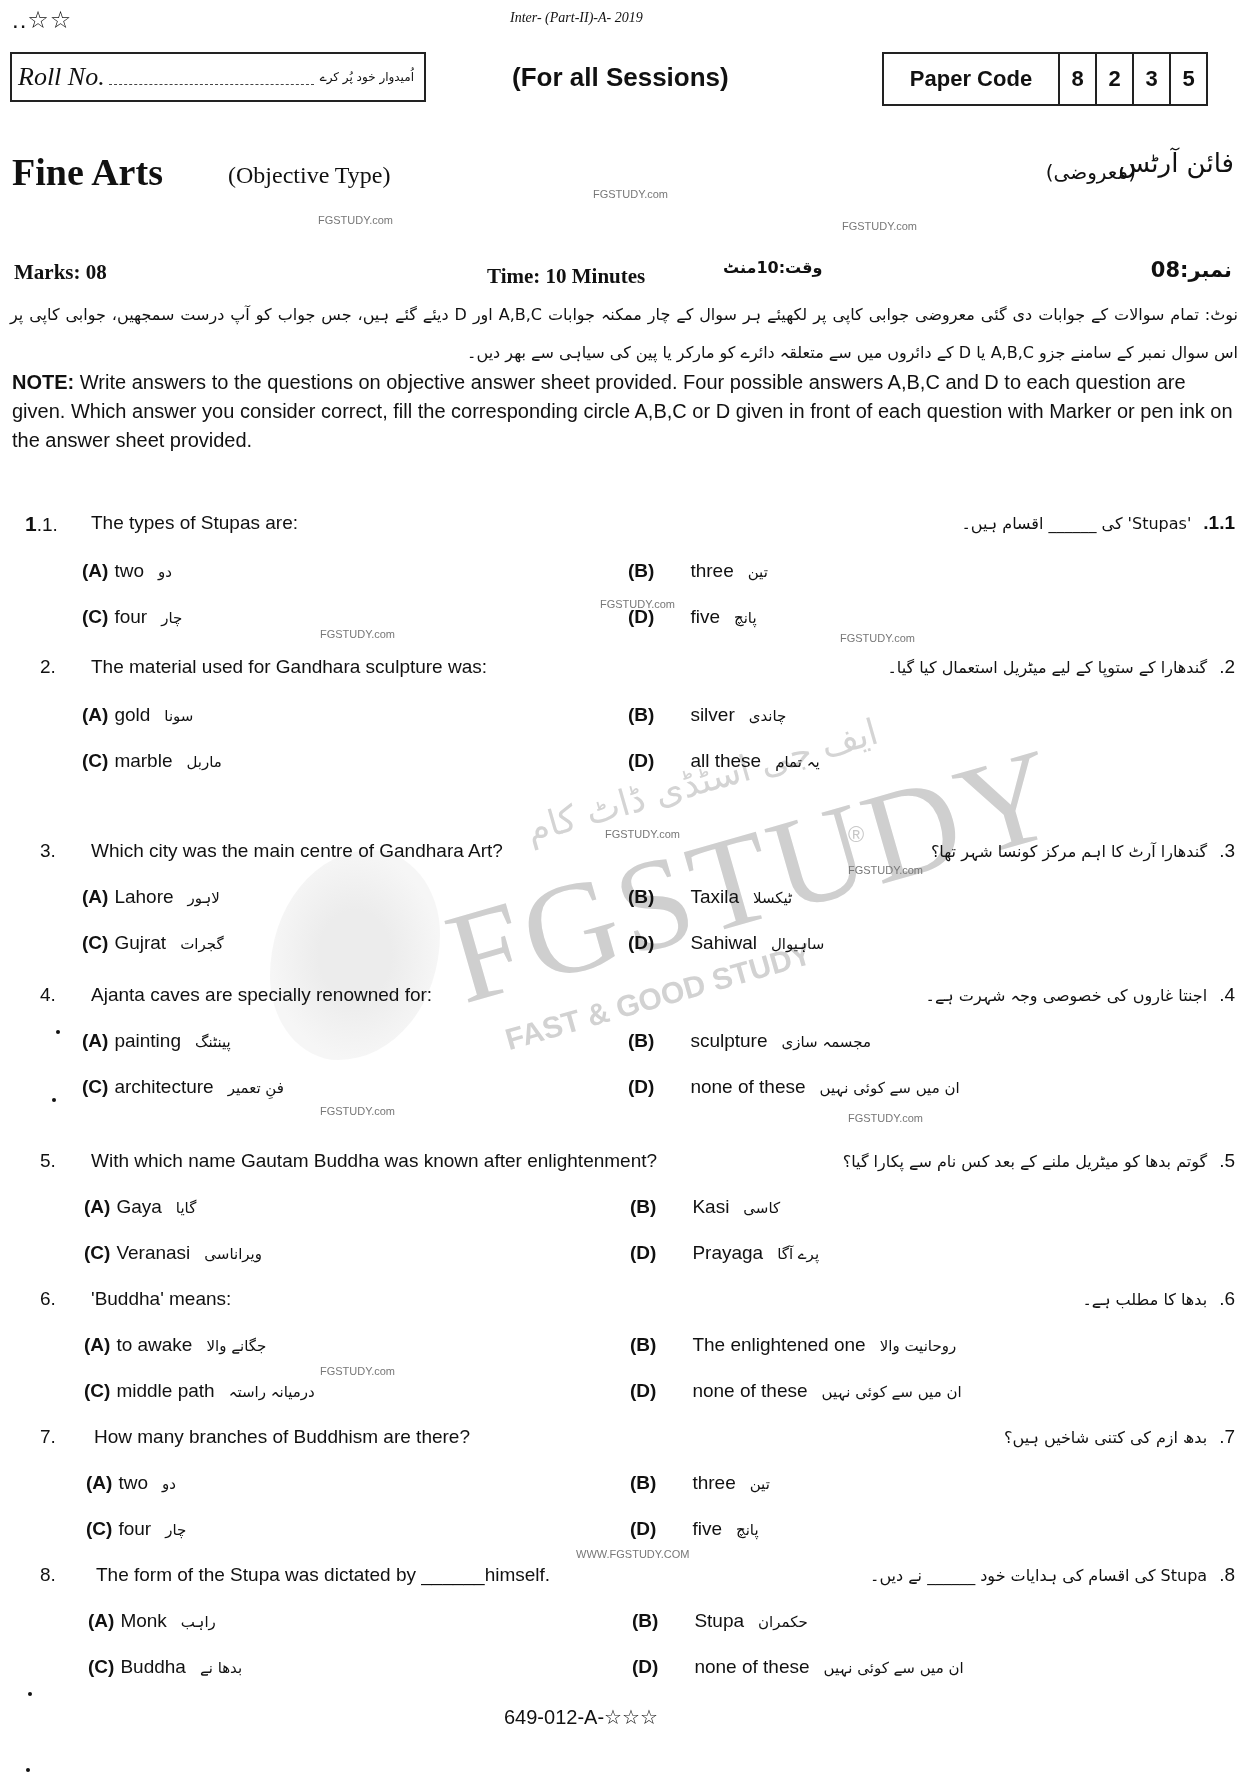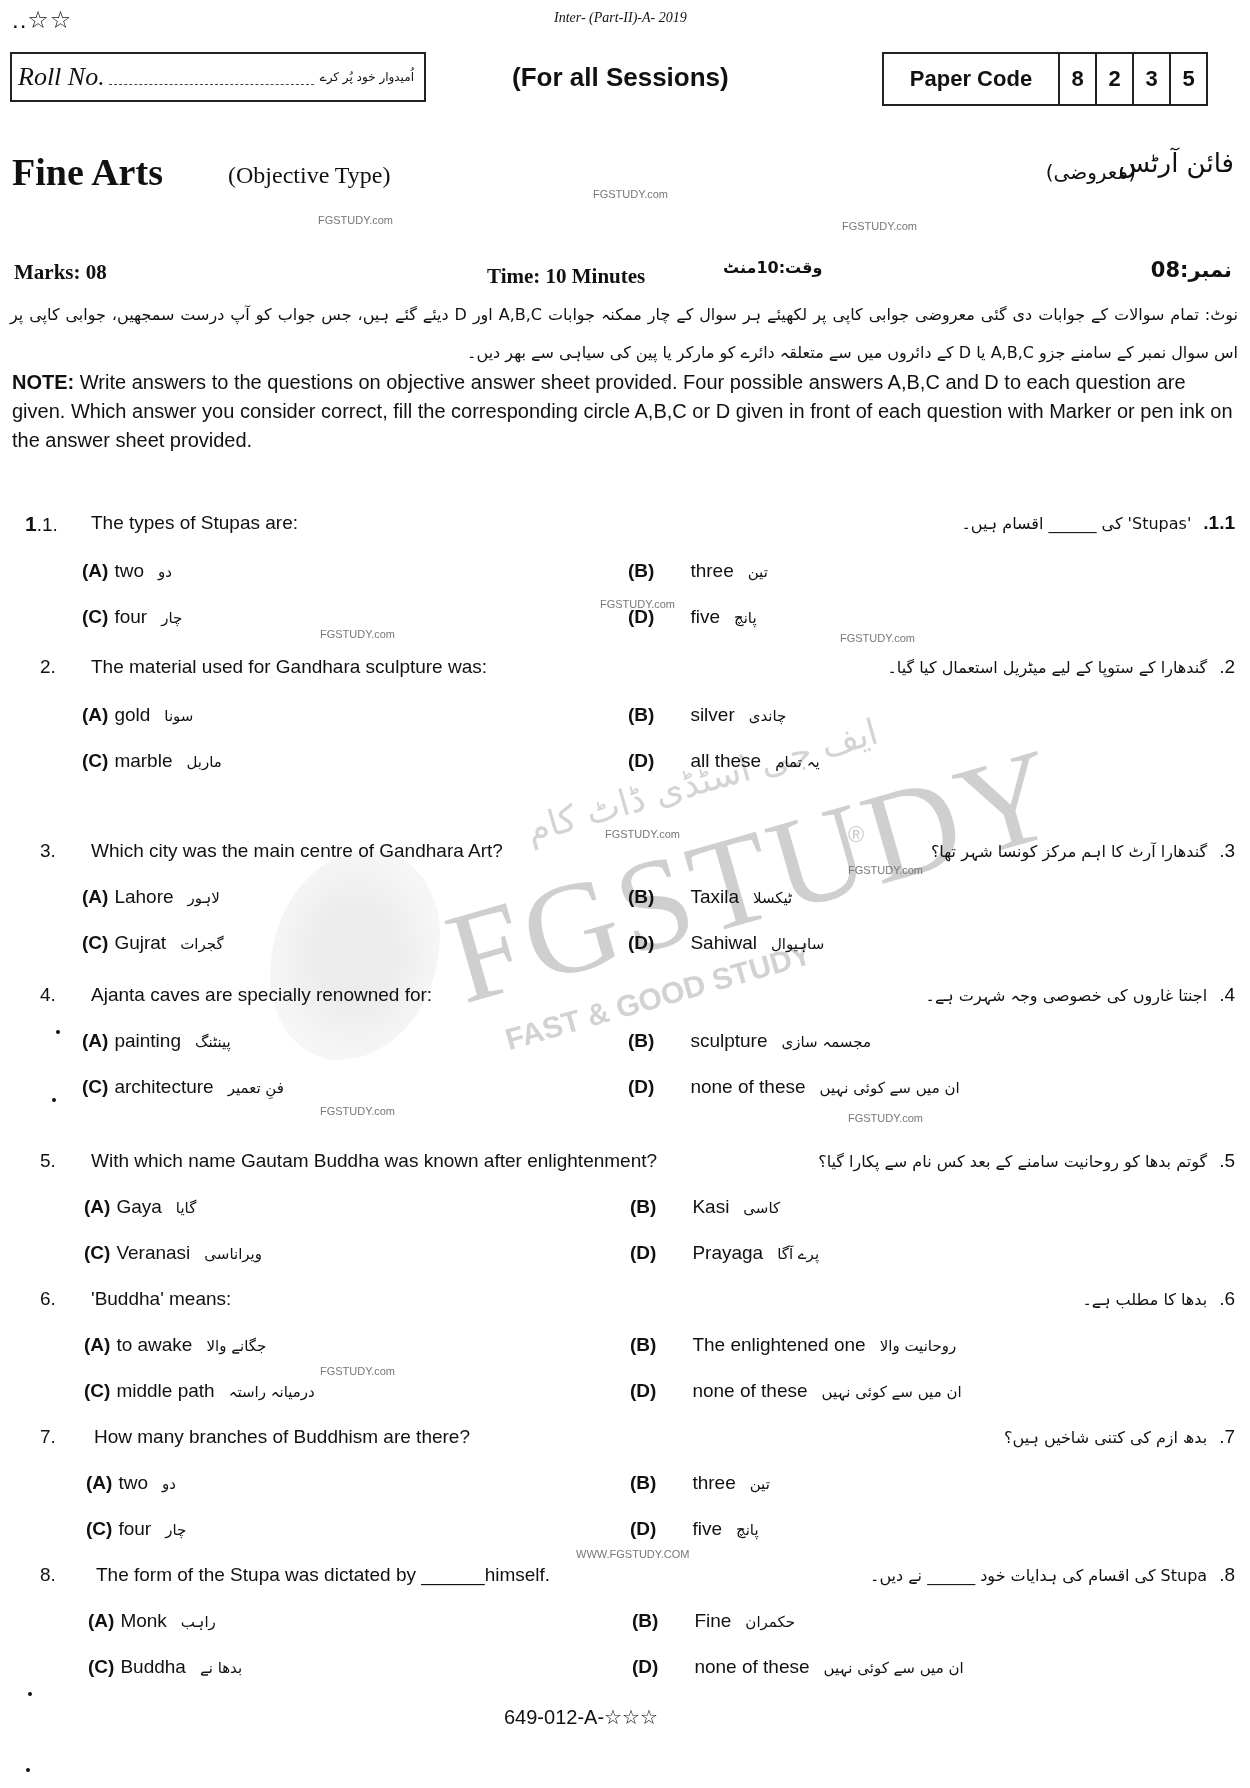--- a/index.html
+++ b/index.html
@@ -8,21 +8,21 @@
     position: relative; overflow: hidden;
     font-family: "Liberation Sans", sans-serif;
   }
   .abs { position: absolute; }
   .serif { font-family: "Liberation Serif", serif; }
   .urdu { font-family: "DejaVu Sans", sans-serif; direction: rtl; unicode-bidi: embed; }
   .wm-small { font-size: 11px; color: #777; font-family: "Liberation Sans", sans-serif; }
 
   
   #stars-top { left: 12px; top: 6px; font-size: 24px; letter-spacing: 1px; }
-  #header-meta { left: 510px; top: 10px; font-size: 14px; font-style: italic; margin-left: 44px; }
+  #header-meta { left: 510px; top: 10px; font-size: 14px; font-style: italic; }
   #roll-box { left: 10px; top: 52px; width: 416px; height: 50px; border: 2px solid #222; display: flex; align-items: center; padding-left: 6px; }
   #roll-label { font-size: 26px; font-style: italic; }
   #roll-line { flex: 1; border-bottom: 1px dashed #444; margin: 14px 6px 0 4px; height: 1px; }
   #roll-urdu { font-size: 12px; margin-right: 10px; }
   #sessions { left: 512px; top: 62px; font-size: 26px; font-weight: bold; }
   #paper-code { left: 882px; top: 52px; height: 54px; border: 2px solid #222; display: flex; }
   #paper-code .cell { border-left: 2px solid #222; width: 37px; display: flex; align-items: center; justify-content: center; font-size: 22px; font-weight: bold; }
   #paper-code .label { width: 174px; display: flex; align-items: center; justify-content: center; font-size: 22px; font-weight: bold; }
 
   #title { left: 12px; top: 150px; font-size: 38px; font-weight: bold; }
@@ -231,21 +231,21 @@
       <span class="letter">(D)</span>
       <span class="txt">none of these</span>
       <span class="ur urdu">ان میں سے کوئی نہیں</span>
     </div>
 </div>
 
 <div class="q" style="top:1150px">
   <span class="q-num">5.</span>
   <span class="q-text">With which name Gautam Buddha was known after enlightenment?</span>
   <span class="q-urdu">
-    <span class="urdu">گوتم بدھا کو روحانیت سامنے کے بعد کس نام سے پکارا گیا؟</span>
+    <span class="urdu">گوتم بدھا کو میٹریل ملنے کے بعد کس نام سے پکارا گیا؟</span>
     <span class="un">.5</span>
   </span>
   <div class="opt" style="left:84px;top:46px">
       <span class="letter">(A)</span>
       <span class="txt">Gaya</span>
       <span class="ur urdu">گایا</span>
     </div>
   <div class="opt right" style="left:630px;top:46px">
       <span class="letter">(B)</span>
       <span class="txt">Kasi</span>
@@ -328,21 +328,21 @@
     <span class="urdu">Stupa کی اقسام کی ہدایات خود ______ نے دیں۔</span>
     <span class="un">.8</span>
   </span>
   <div class="opt" style="left:88px;top:46px">
       <span class="letter">(A)</span>
       <span class="txt">Monk</span>
       <span class="ur urdu">راہب</span>
     </div>
   <div class="opt right" style="left:632px;top:46px">
       <span class="letter">(B)</span>
-      <span class="txt">Fine</span>
+      <span class="txt">Stupa</span>
       <span class="ur urdu">حکمران</span>
     </div>
   <div class="opt" style="left:88px;top:92px">
       <span class="letter">(C)</span>
       <span class="txt">Buddha</span>
       <span class="ur urdu">بدھا نے</span>
     </div>
   <div class="opt right" style="left:632px;top:92px">
       <span class="letter">(D)</span>
       <span class="txt">none of these</span>

